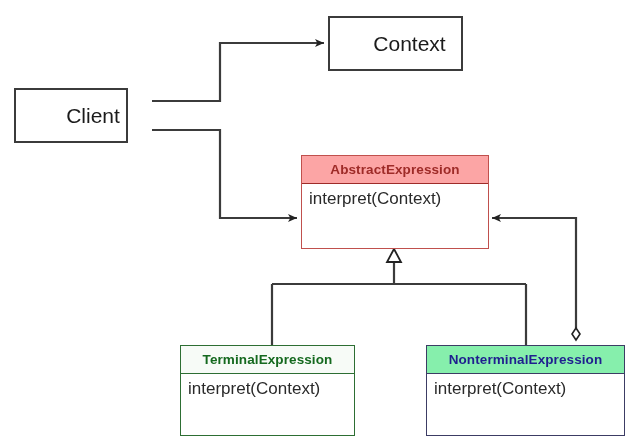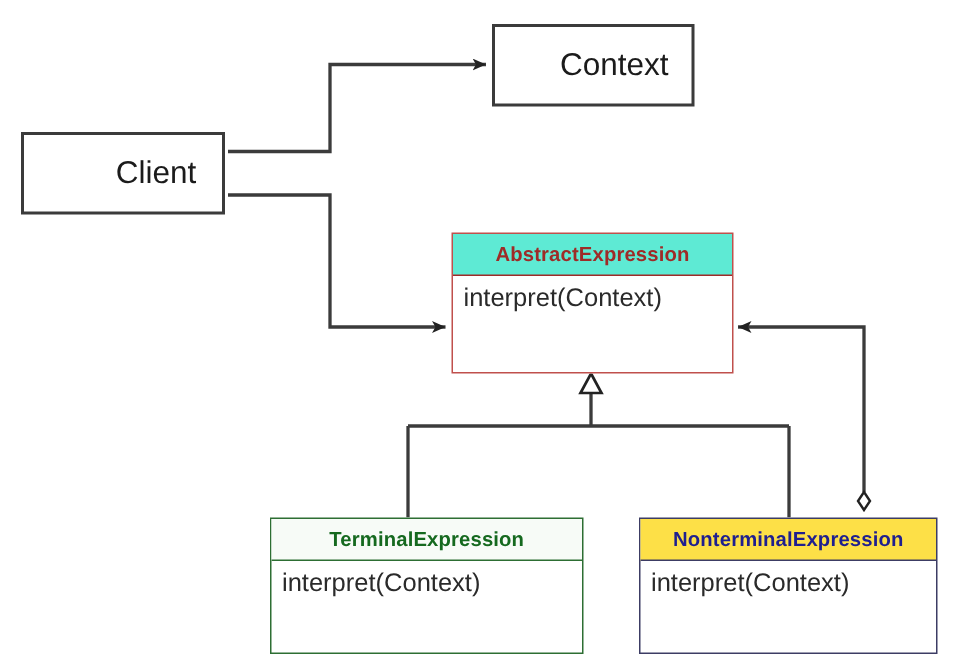--- a/index.html
+++ b/index.html
@@ -67,60 +67,60 @@
   
   #class-abstract-expression {
     left: 301px;
     top: 155px;
     width: 188px;
     height: 94px;
     border-color: #c0504d;
     border-width: 1.5px;
   }
   #class-abstract-expression .uml-title-bar {
-    background: #5eead4;
+    background: #fca5a5;
     border-bottom: 1.5px solid #9e2b28;
   }
   #class-abstract-expression .uml-title-text { color: #9e2b28; }
 
   
   #class-terminal-expression {
     left: 180px;
     top: 345px;
-    width: 209px;
+    width: 175px;
     height: 91px;
     border-color: #2d6e33;
     border-width: 1.5px;
   }
   #class-terminal-expression .uml-title-bar {
     background: #f7fbf7;
     border-bottom: 1.5px solid #2d6e33;
   }
   #class-terminal-expression .uml-title-text { color: #15691f; }
 
   
   #class-nonterminal-expression {
     left: 426px;
     top: 345px;
     width: 199px;
     height: 91px;
     border-color: #3c3c64;
     border-width: 1.5px;
   }
   #class-nonterminal-expression .uml-title-bar {
-    background: #fde047;
+    background: #86efac;
     border-bottom: 1.5px solid #3c3c64;
   }
   #class-nonterminal-expression .uml-title-text { color: #1f1f8f; }
 
   
   #class-client {
     left: 14px;
     top: 88px;
-    width: 136px;
+    width: 114px;
     height: 55px;
     padding-left: 44px;
   }
   #class-context {
     left: 328px;
     top: 16px;
     width: 135px;
     height: 55px;
     padding-left: 28px;
   }

